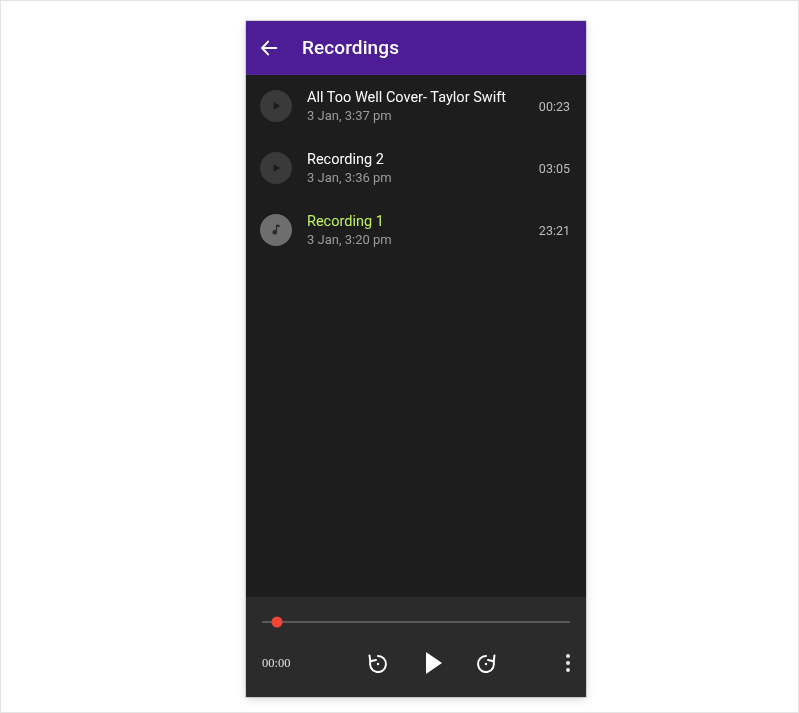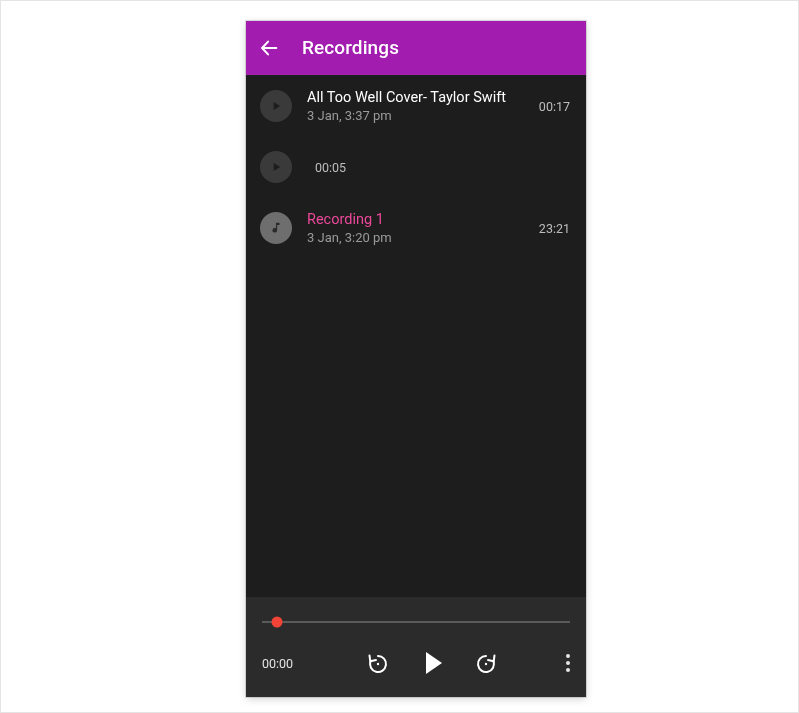--- a/index.html
+++ b/index.html
@@ -21,21 +21,21 @@
       background: #1e1d1d;
       box-shadow: 0 0 0 1px rgba(0,0,0,0.12), 0 2px 8px rgba(0,0,0,0.18);
       display: flex; flex-direction: column;
       overflow: hidden;
       color: #fff;
     }
 
     
     .appbar {
       height: 54px;
-      background: #a21caf;
+      background: #4c1d95;
       display: flex; align-items: center;
       padding: 0 12px;
       gap: 22px;
       border-bottom: 1px solid rgba(255,255,255,0.04);
     }
     .appbar .title {
       font-size: 19px;
       font-weight: 500;
       color: #fff;
       letter-spacing: 0.1px;
@@ -62,36 +62,37 @@
       flex: 1 1 auto;
       display: flex; flex-direction: column;
       gap: 2px;
       min-width: 0;
     }
     .row .name {
       font-size: 14.5px;
       color: #fff;
       white-space: nowrap; overflow: hidden; text-overflow: ellipsis;
     }
-    .row.is-active .name { color: #ec4899; }
+    .row.is-active .name { color: #bef264; }
     .row .meta {
       font-size: 13px;
       color: #9a9a9a;
     }
     .row .dur {
       flex: 0 0 auto;
       font-size: 12.5px;
       color: #bdbdbd;
       padding-left: 8px;
     }
 
     
     .player {
       background: #2b2b2b;
       padding: 18px 16px 10px;
+      font-family: Liberation Serif, serif;
     }
     .track {
       position: relative;
       height: 14px;
       margin-bottom: 10px;
     }
     .track .rail {
       position: absolute; left: 0; right: 0; top: 50%;
       height: 2px; transform: translateY(-50%);
       background: #5a5a5a;
@@ -150,30 +151,34 @@
       <div class="row">
         <span class="lead">
           <svg viewBox="0 0 24 24">
               <path d="M8 5v14l11-7z" fill="#1e1d1d"></path>
             </svg>
         </span>
         <div class="body">
           <span class="name">All Too Well Cover- Taylor Swift</span>
           <span class="meta">3 Jan, 3:37 pm</span>
         </div>
-        <span class="dur">00:17</span>
+        <span class="dur">00:23</span>
       </div>
 
       <div class="row">
         <span class="lead">
           <svg viewBox="0 0 24 24">
               <path d="M8 5v14l11-7z" fill="#1e1d1d"></path>
             </svg>
         </span>
-        <span class="dur">00:05</span>
+        <div class="body">
+          <span class="name">Recording 2</span>
+          <span class="meta">3 Jan, 3:36 pm</span>
+        </div>
+        <span class="dur">03:05</span>
       </div>
 
       <div class="row is-active">
         <span class="lead">
           <svg viewBox="0 0 24 24" width="16" height="16">
             <path d="M12 3v9.3a4 4 0 1 0 2 3.45V7h4V3h-6z" fill="#2b2b2b"></path>
           </svg>
         </span>
         <div class="body">
           <span class="name">Recording 1</span>

